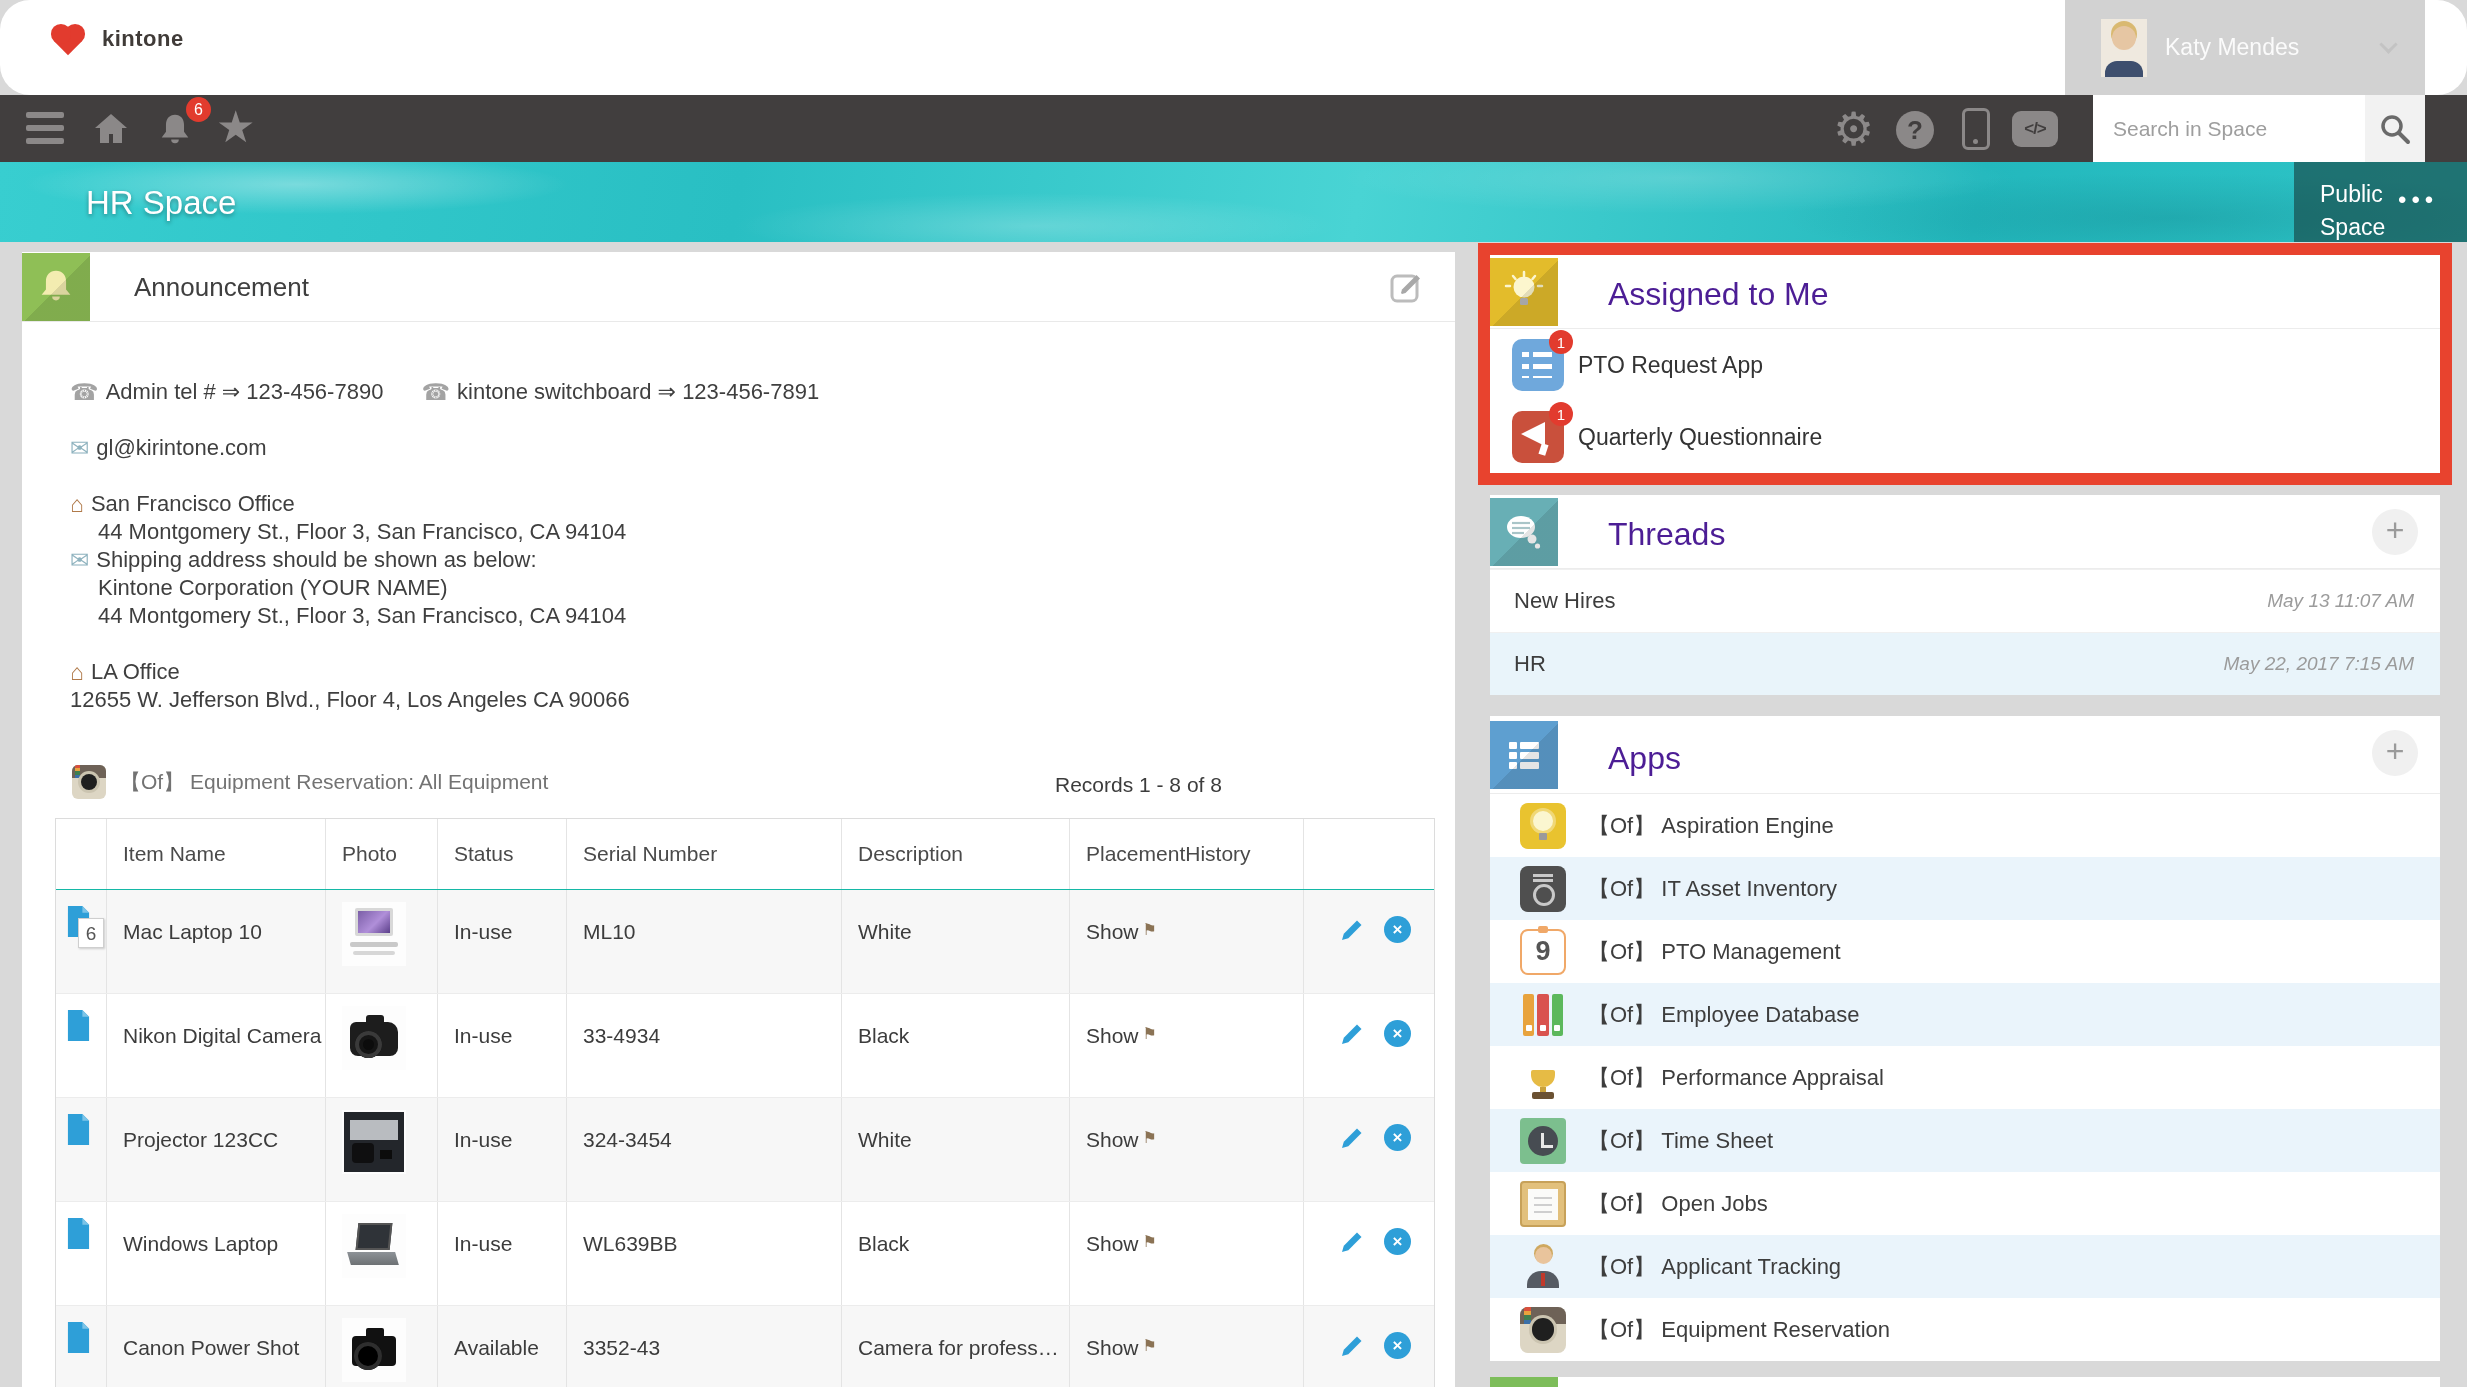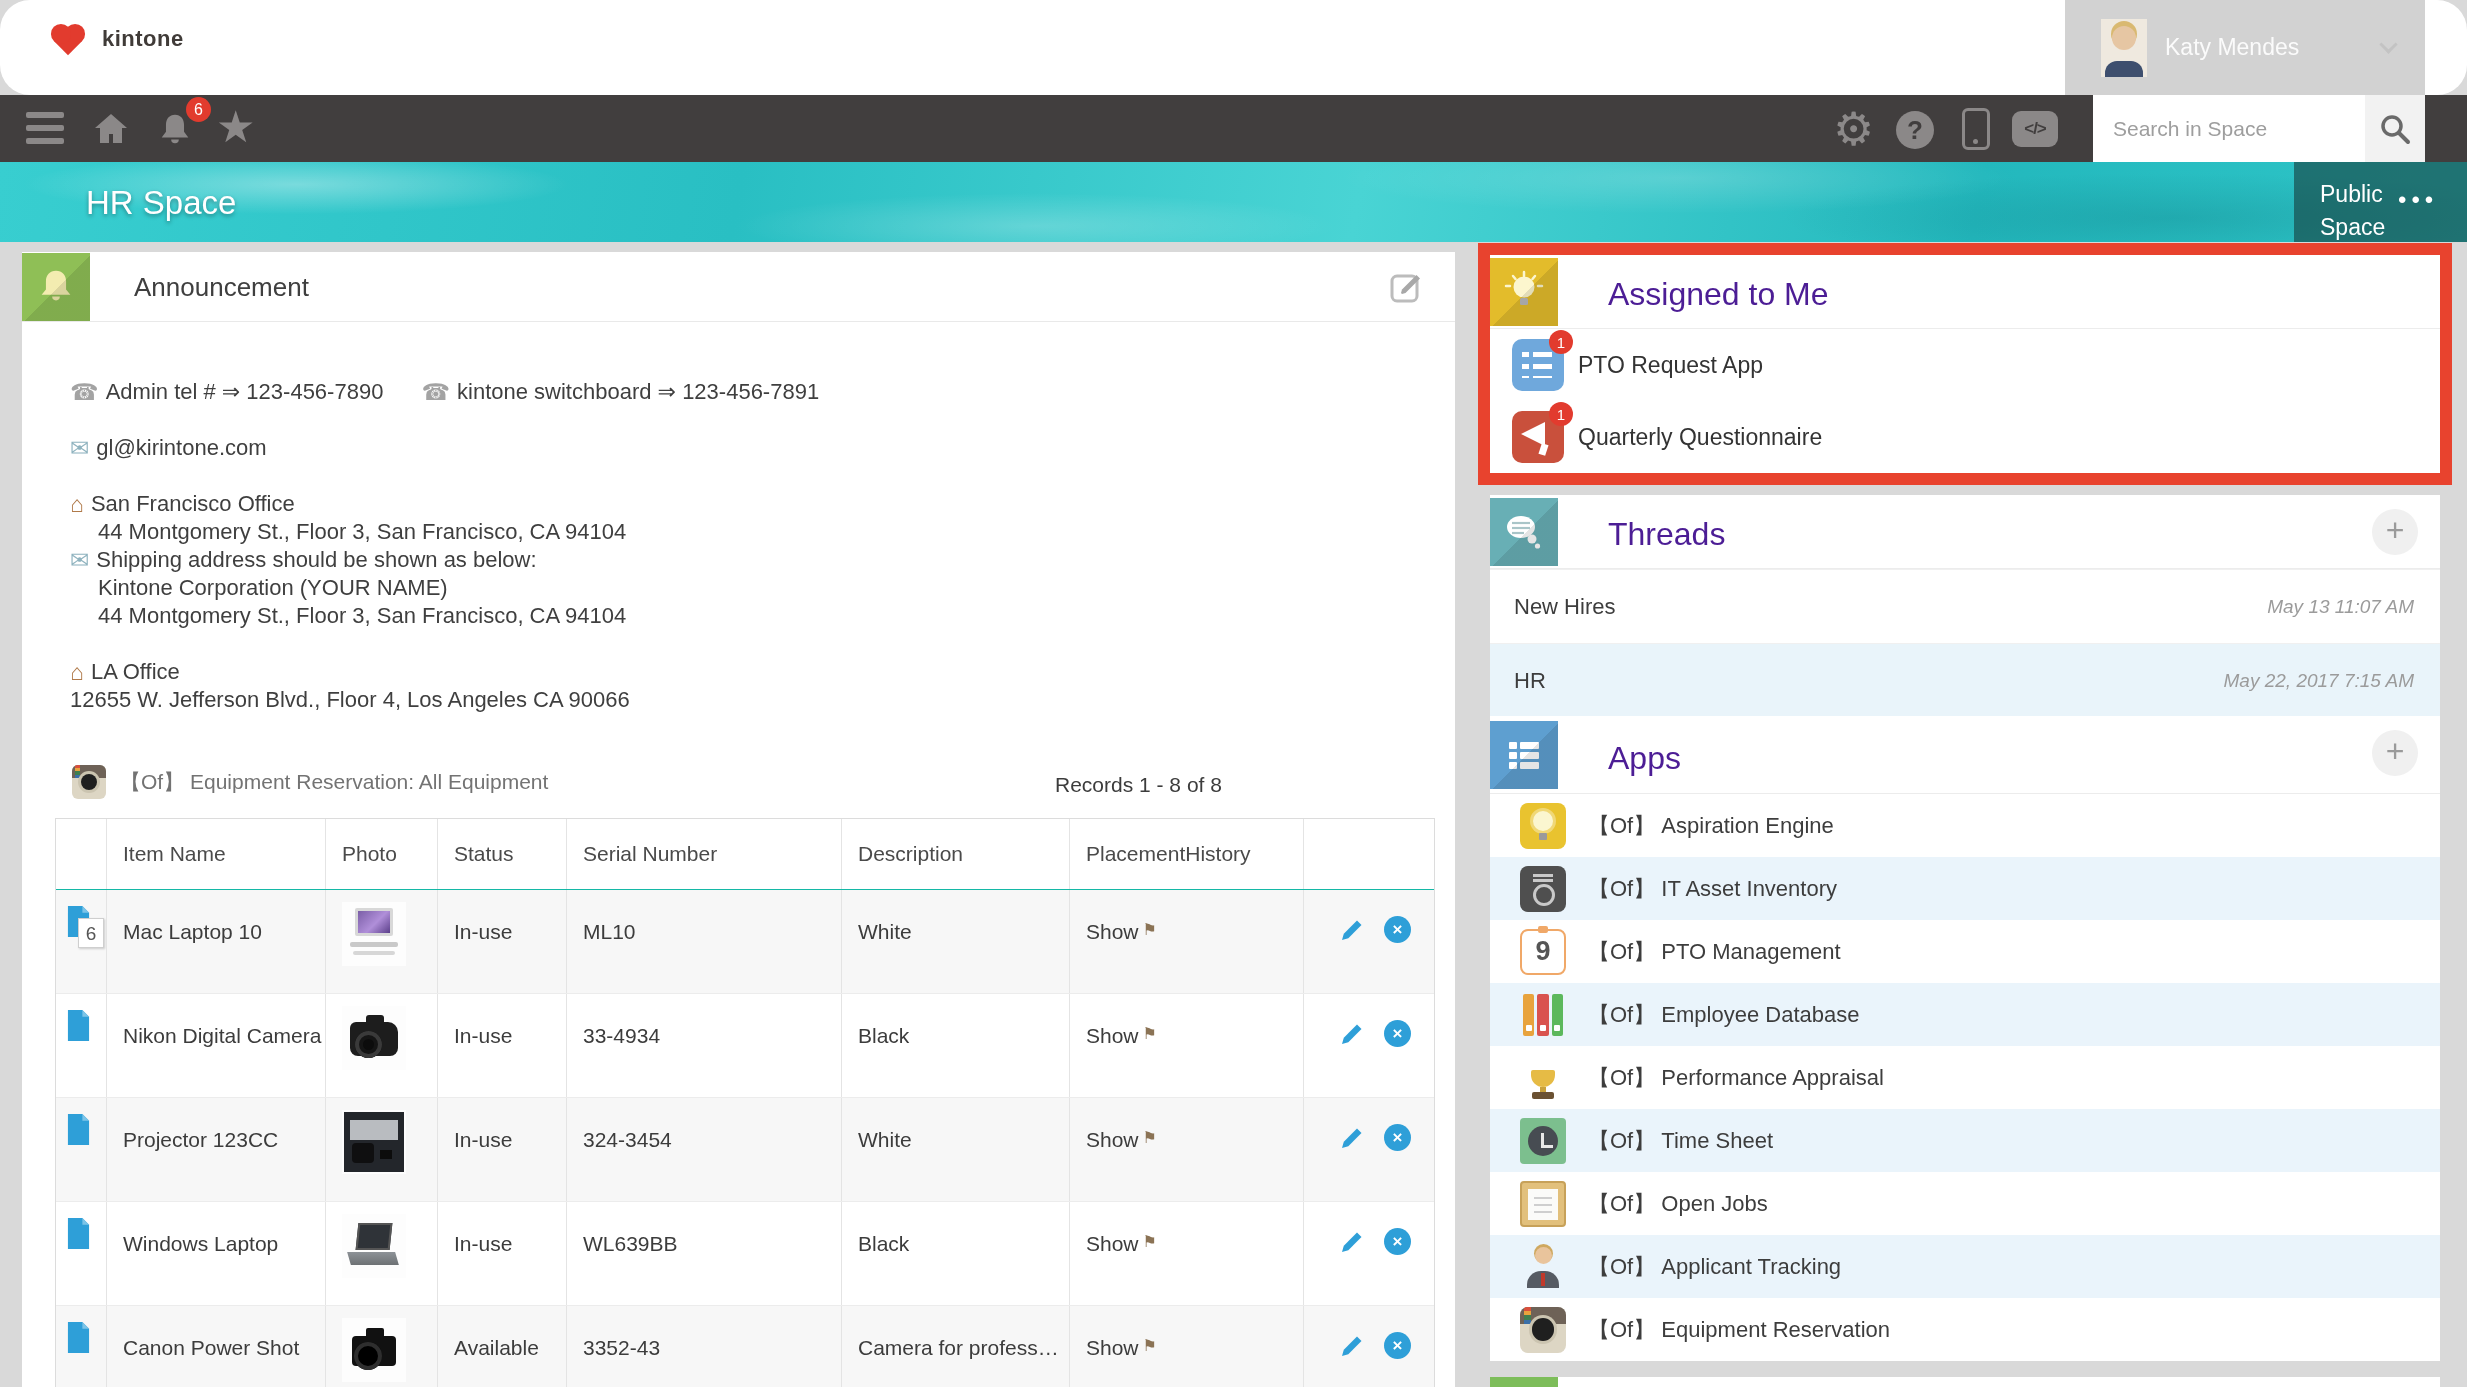--- a/index.html
+++ b/index.html
@@ -155,21 +155,21 @@
   .plus-btn::before{content:"+";margin-top:-3px;}
 
   .assigned-item{height:72px;display:flex;align-items:center;padding-left:22px;cursor:pointer;}
   .assigned-item:nth-child(3){background:#f2f3f3;border-top:1px solid #e9e9e9;}
   .icon-wrap{position:relative;flex:none;}
   .count-badge{position:absolute;top:-9px;right:-9px;min-width:24px;height:24px;border-radius:50%;background:#e23b2e;
                color:#fff;font-size:15px;display:flex;align-items:center;justify-content:center;}
   .assigned-label{margin-left:14px;font-size:23px;color:#333;}
 
   .threads-widget{position:absolute;left:1490px;top:495px;width:950px;background:#fff;}
-  .thread-item{height:74px;display:flex;align-items:center;padding:0 26px 0 24px;border-top:1px solid #f0f0f0;cursor:pointer;}
+  .thread-item{height:63px;display:flex;align-items:center;padding:0 26px 0 24px;border-top:1px solid #f0f0f0;cursor:pointer;}
   .thread-item:nth-child(even){background:#e9f4fa;}
   .thread-title{font-size:22px;color:#3d3d3d;}
   .thread-time{margin-left:auto;font-style:italic;font-size:19px;color:#9b9b9b;}
 
   .apps-widget{position:absolute;left:1490px;top:716px;width:950px;background:#fff;}
   .apps-widget .r-widget-header{height:78px;}
   .apps-widget .widget-icon{top:5px;}
   .apps-widget .r-widget-title{top:24px;}
   .app-item{height:63px;display:flex;align-items:center;padding-left:30px;cursor:pointer;}
   .app-item:nth-child(even){background:#eaf4fb;}

